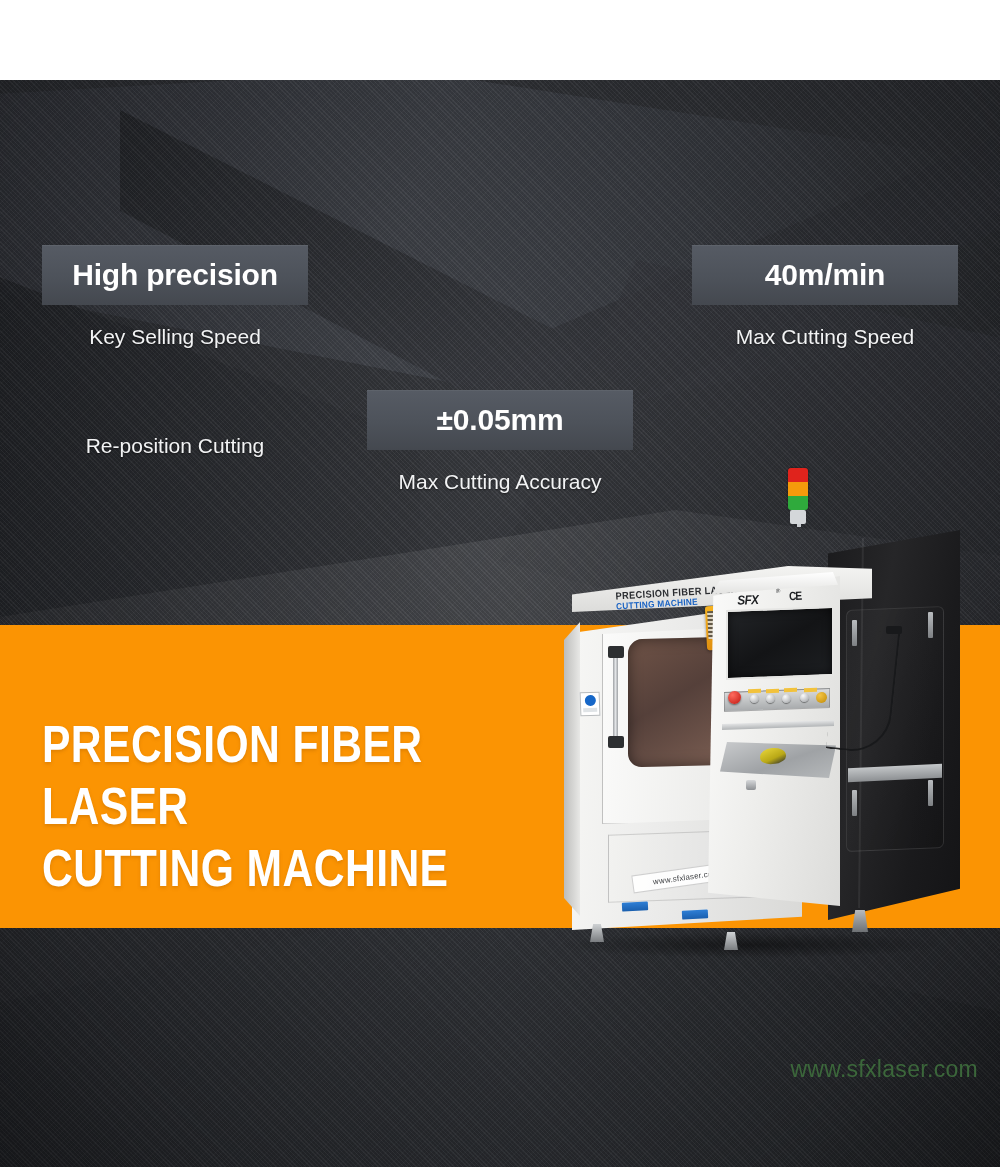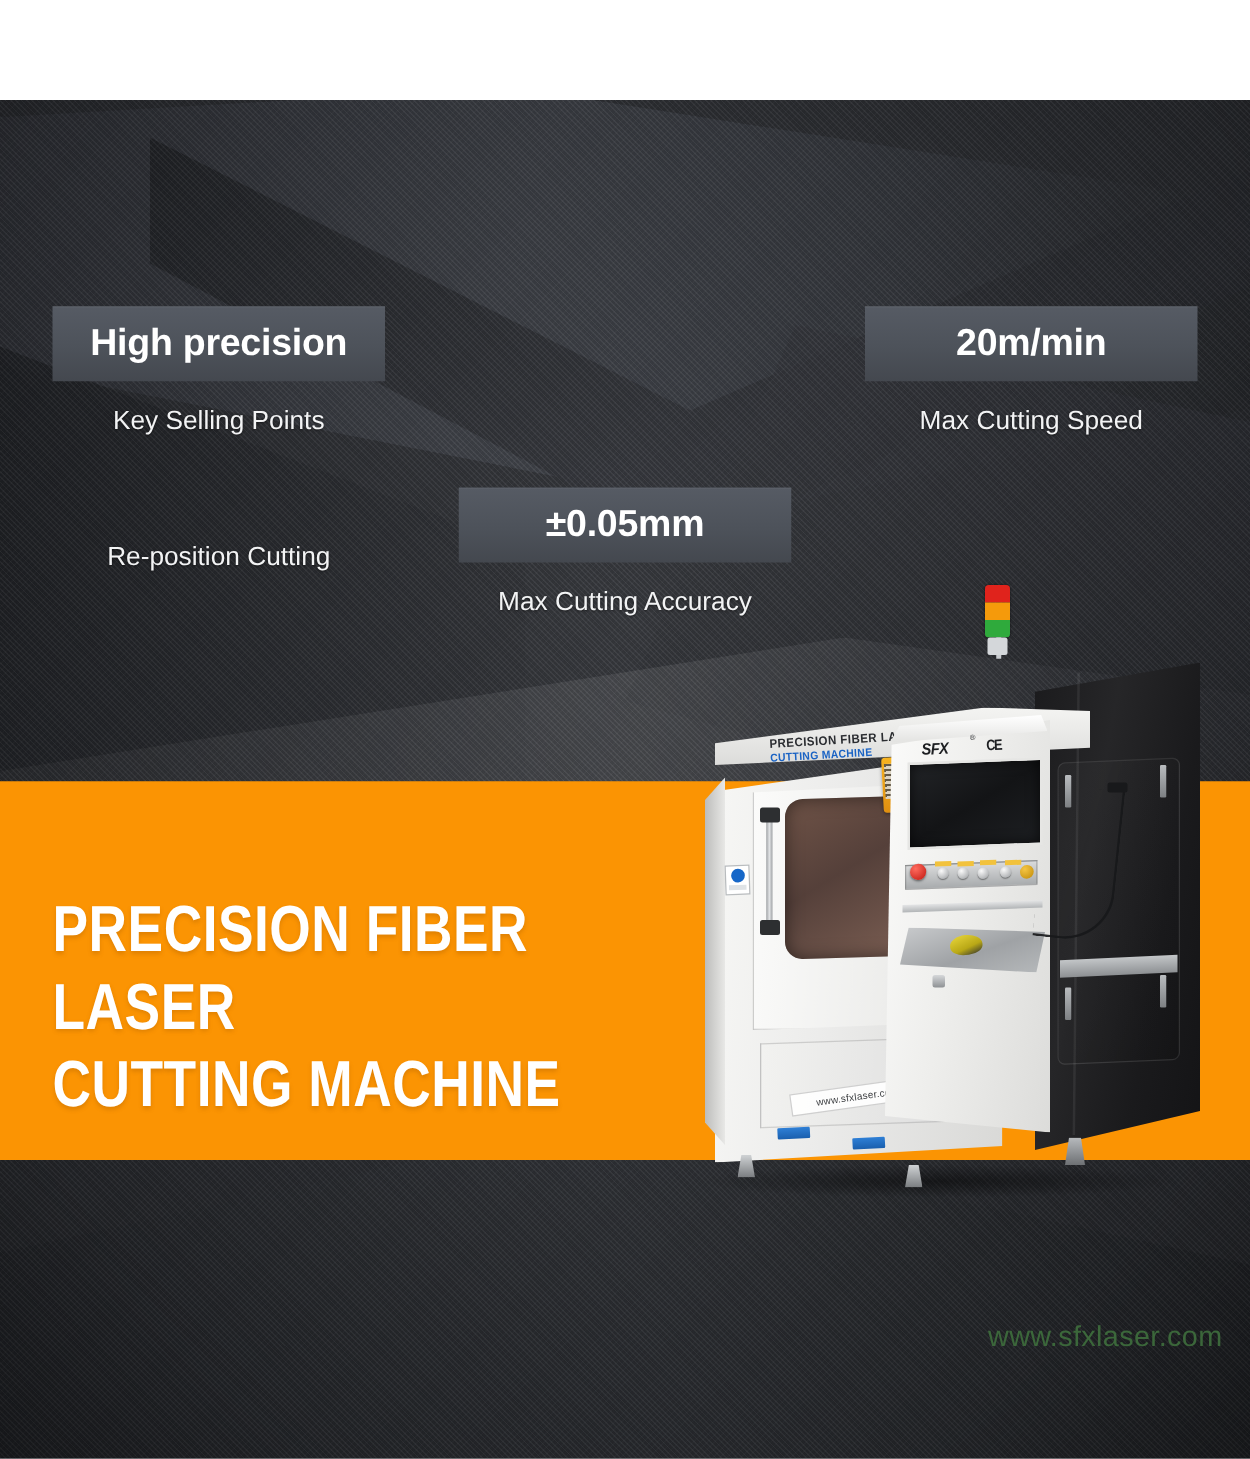--- a/index.html
+++ b/index.html
@@ -377,27 +377,27 @@
     <div class="weave"></div>
     <div class="vignette"></div>
   </div>
 
   <div class="specs">
 
     <div class="spec" style="left:42px; top:245px;">
       <div class="spec-box">
         <span class="spec-value">High precision</span>
       </div>
-      <div class="spec-label">Key Selling Points</div>
+      <div class="spec-label">Key Selling Speed</div>
     </div>
 
 
     <div class="spec" style="left:692px; top:245px;">
       <div class="spec-box">
-        <span class="spec-value">20m/min</span>
+        <span class="spec-value">40m/min</span>
       </div>
       <div class="spec-label">Max Cutting Speed</div>
     </div>
 
     <div class="spec" style="left:42px; top:414px;">
       <div class="spec-label">Re-position Cutting</div>
     </div>
 
     <div class="spec" style="left:367px; top:390px;">
       <div class="spec-box">

